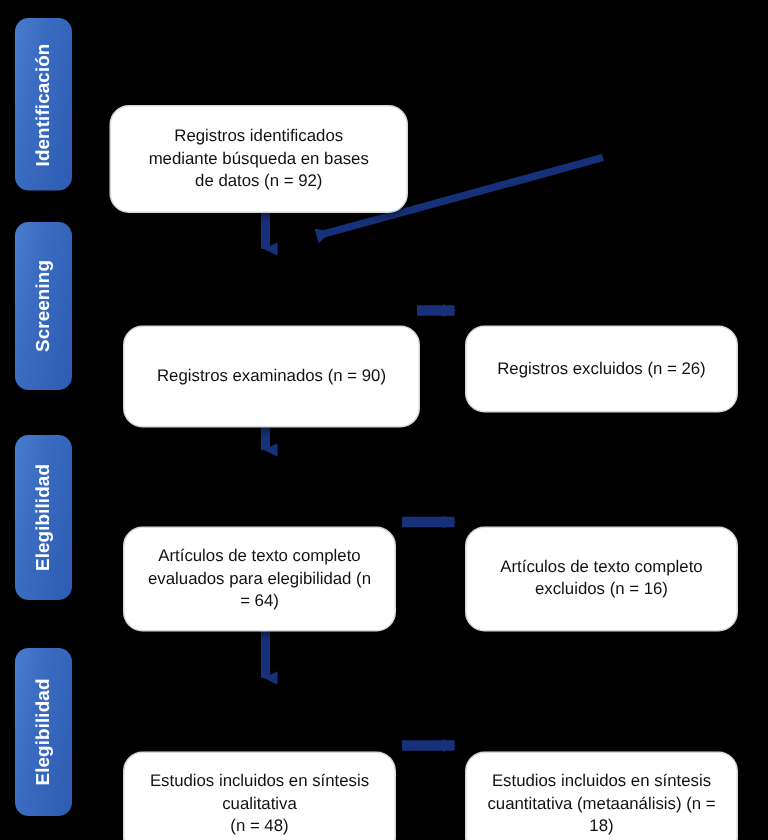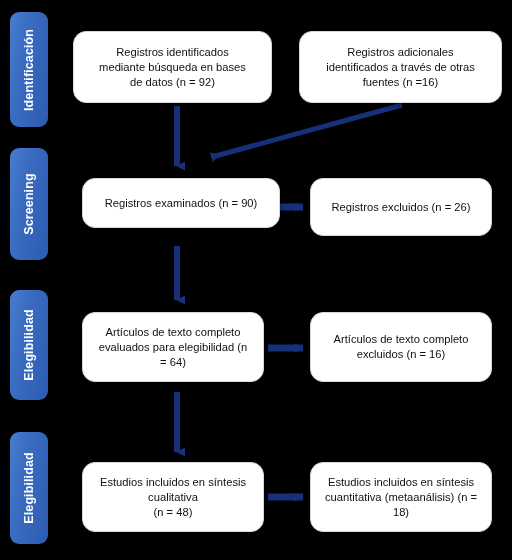--- a/index.html
+++ b/index.html
@@ -54,35 +54,36 @@
     position: absolute;
     background: #ffffff;
     border: 1px solid #d8d8d8;
     border-radius: 13px;
     box-shadow: 0 2px 4px rgba(0,0,0,0.45);
     display: flex;
     align-items: center;
     justify-content: center;
     box-sizing: border-box;
     padding: 4px 9px;
+    margin-top: 39px;
   }
   .flow-box .box-text {
     color: #111111;
     font-size: 11.2px;
     line-height: 15px;
     text-align: center;
     white-space: pre-line;
     font-family: "Liberation Sans", sans-serif;
   }
 
   
   .box-identificados   { left: 73px;  top: 31px;  width: 199px; height: 72px; }
   .box-adicionales     { left: 299px; top: 31px;  width: 203px; height: 72px; }
   
-  .box-examinados      { left: 82px;  top: 178px; width: 198px; height: 50px; }
+  .box-examinados      { left: 82px;  top: 178px; width: 198px; height: 68px; }
   .box-excluidos       { left: 310px; top: 178px; width: 182px; height: 58px; align-items: center; }
   
   .box-evaluados       { left: 82px;  top: 312px; width: 182px; height: 70px; }
   .box-arts-excluidos  { left: 310px; top: 312px; width: 182px; height: 70px; }
   
   .box-cualitativa     { left: 82px;  top: 462px; width: 182px; height: 70px; }
   .box-cuantitativa    { left: 310px; top: 462px; width: 182px; height: 70px; }
 
   
   #arrows {
@@ -153,25 +154,20 @@
       <line x1="268" y1="497" x2="303" y2="497" stroke="#16307a" stroke-width="7" marker-end="url(#ah-right)"></line>
     </g>
   </svg>
 
   <div class="flow-box box-identificados">
     <span class="box-text">Registros identificados
 mediante búsqueda en bases
 de datos (n = 92)</span>
   </div>
 
-  <div class="flow-box box-adicionales">
-    <span class="box-text">Registros adicionales
-identificados a través de otras
-fuentes (n =16)</span>
-  </div>
 
   <div class="flow-box box-examinados">
     <span class="box-text">Registros examinados  (n = 90)</span>
   </div>
 
   <div class="flow-box box-excluidos">
     <span class="box-text">Registros excluidos (n = 26)</span>
   </div>
 
   <div class="flow-box box-evaluados">

